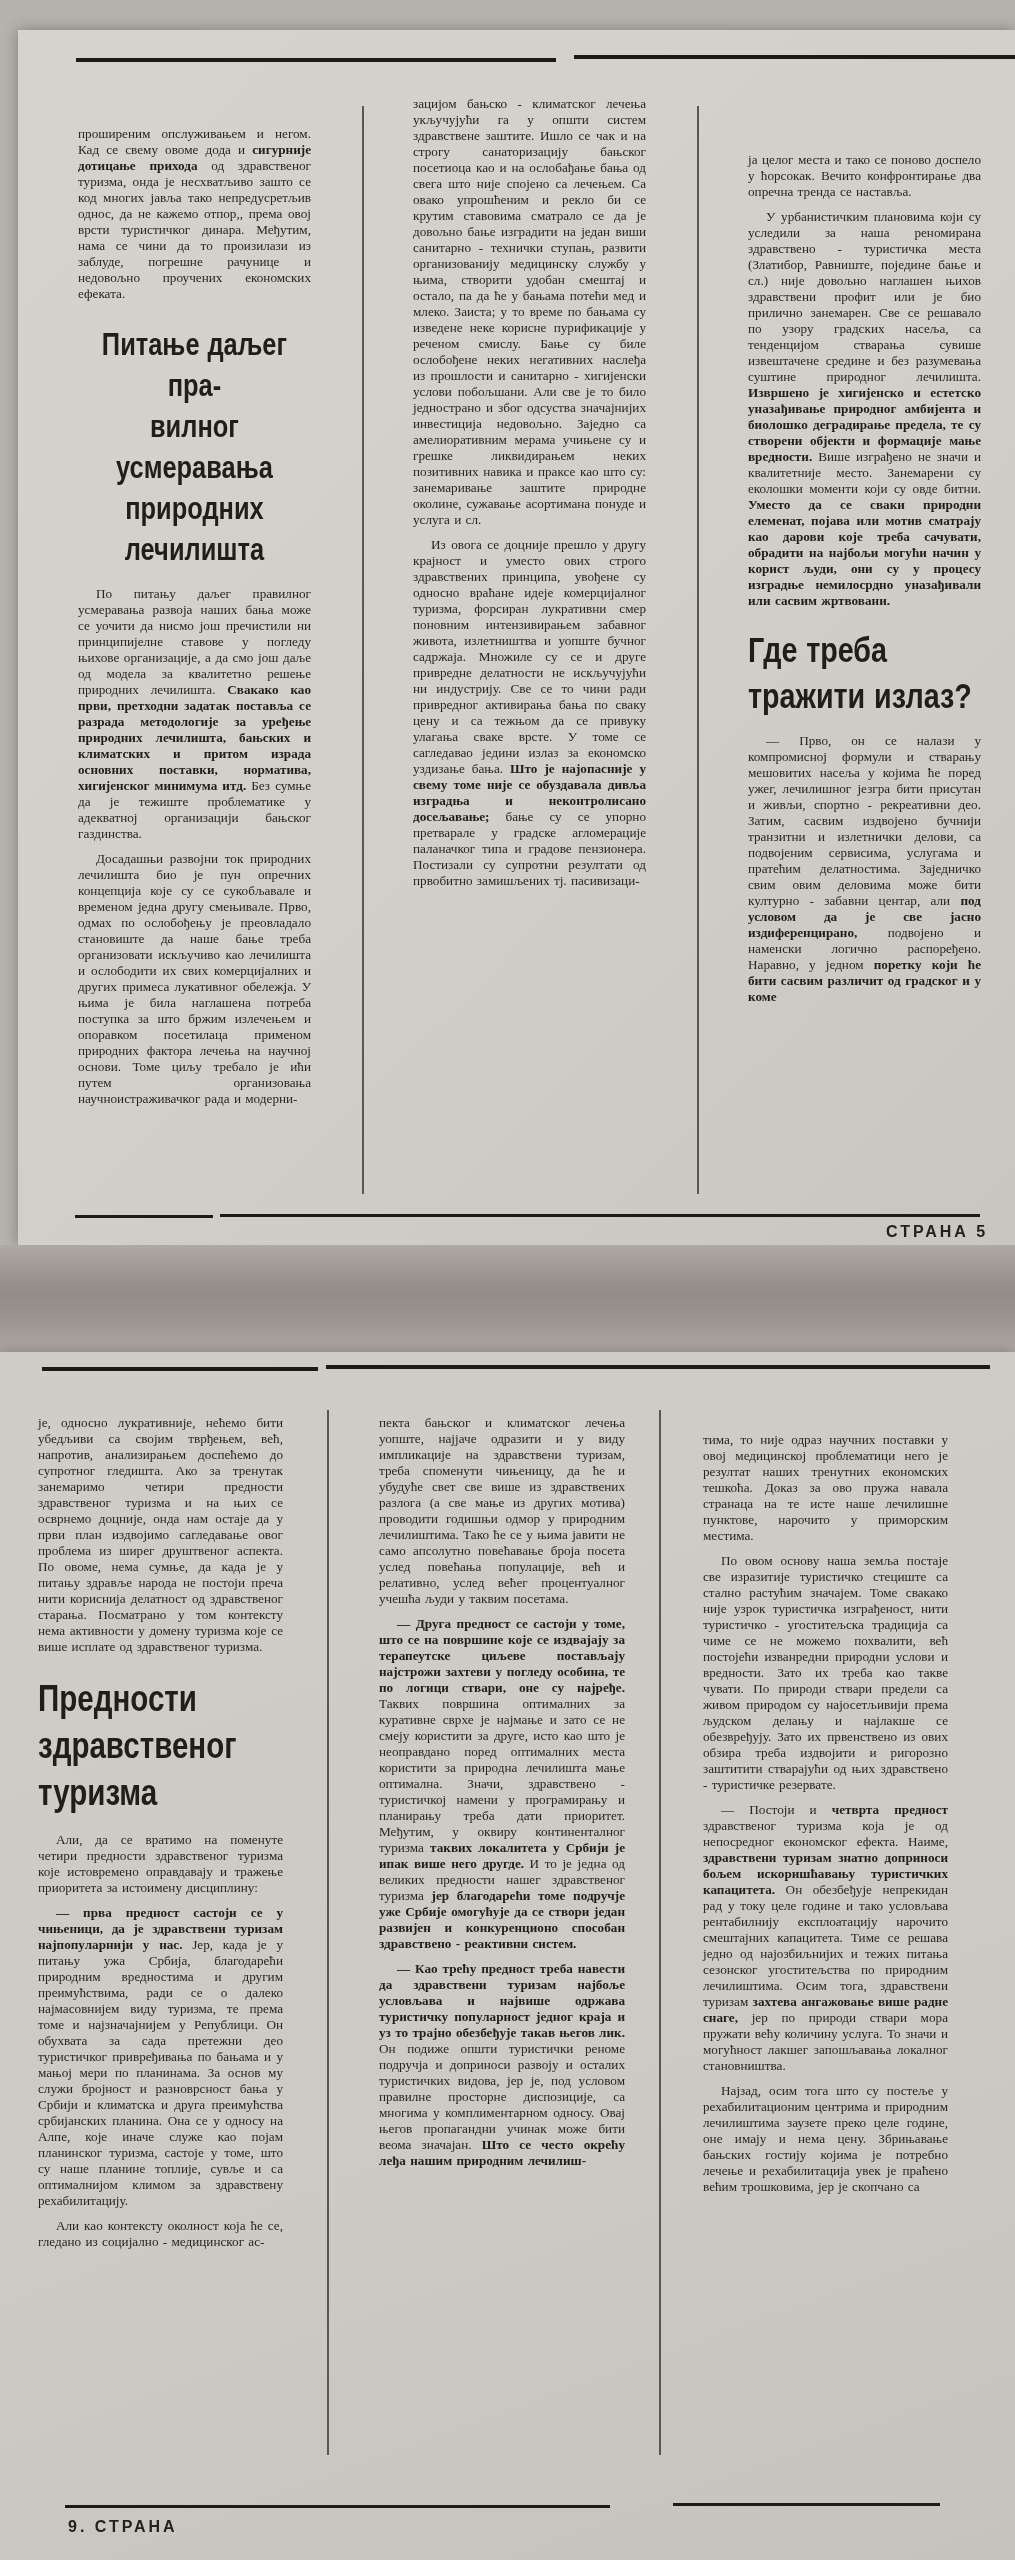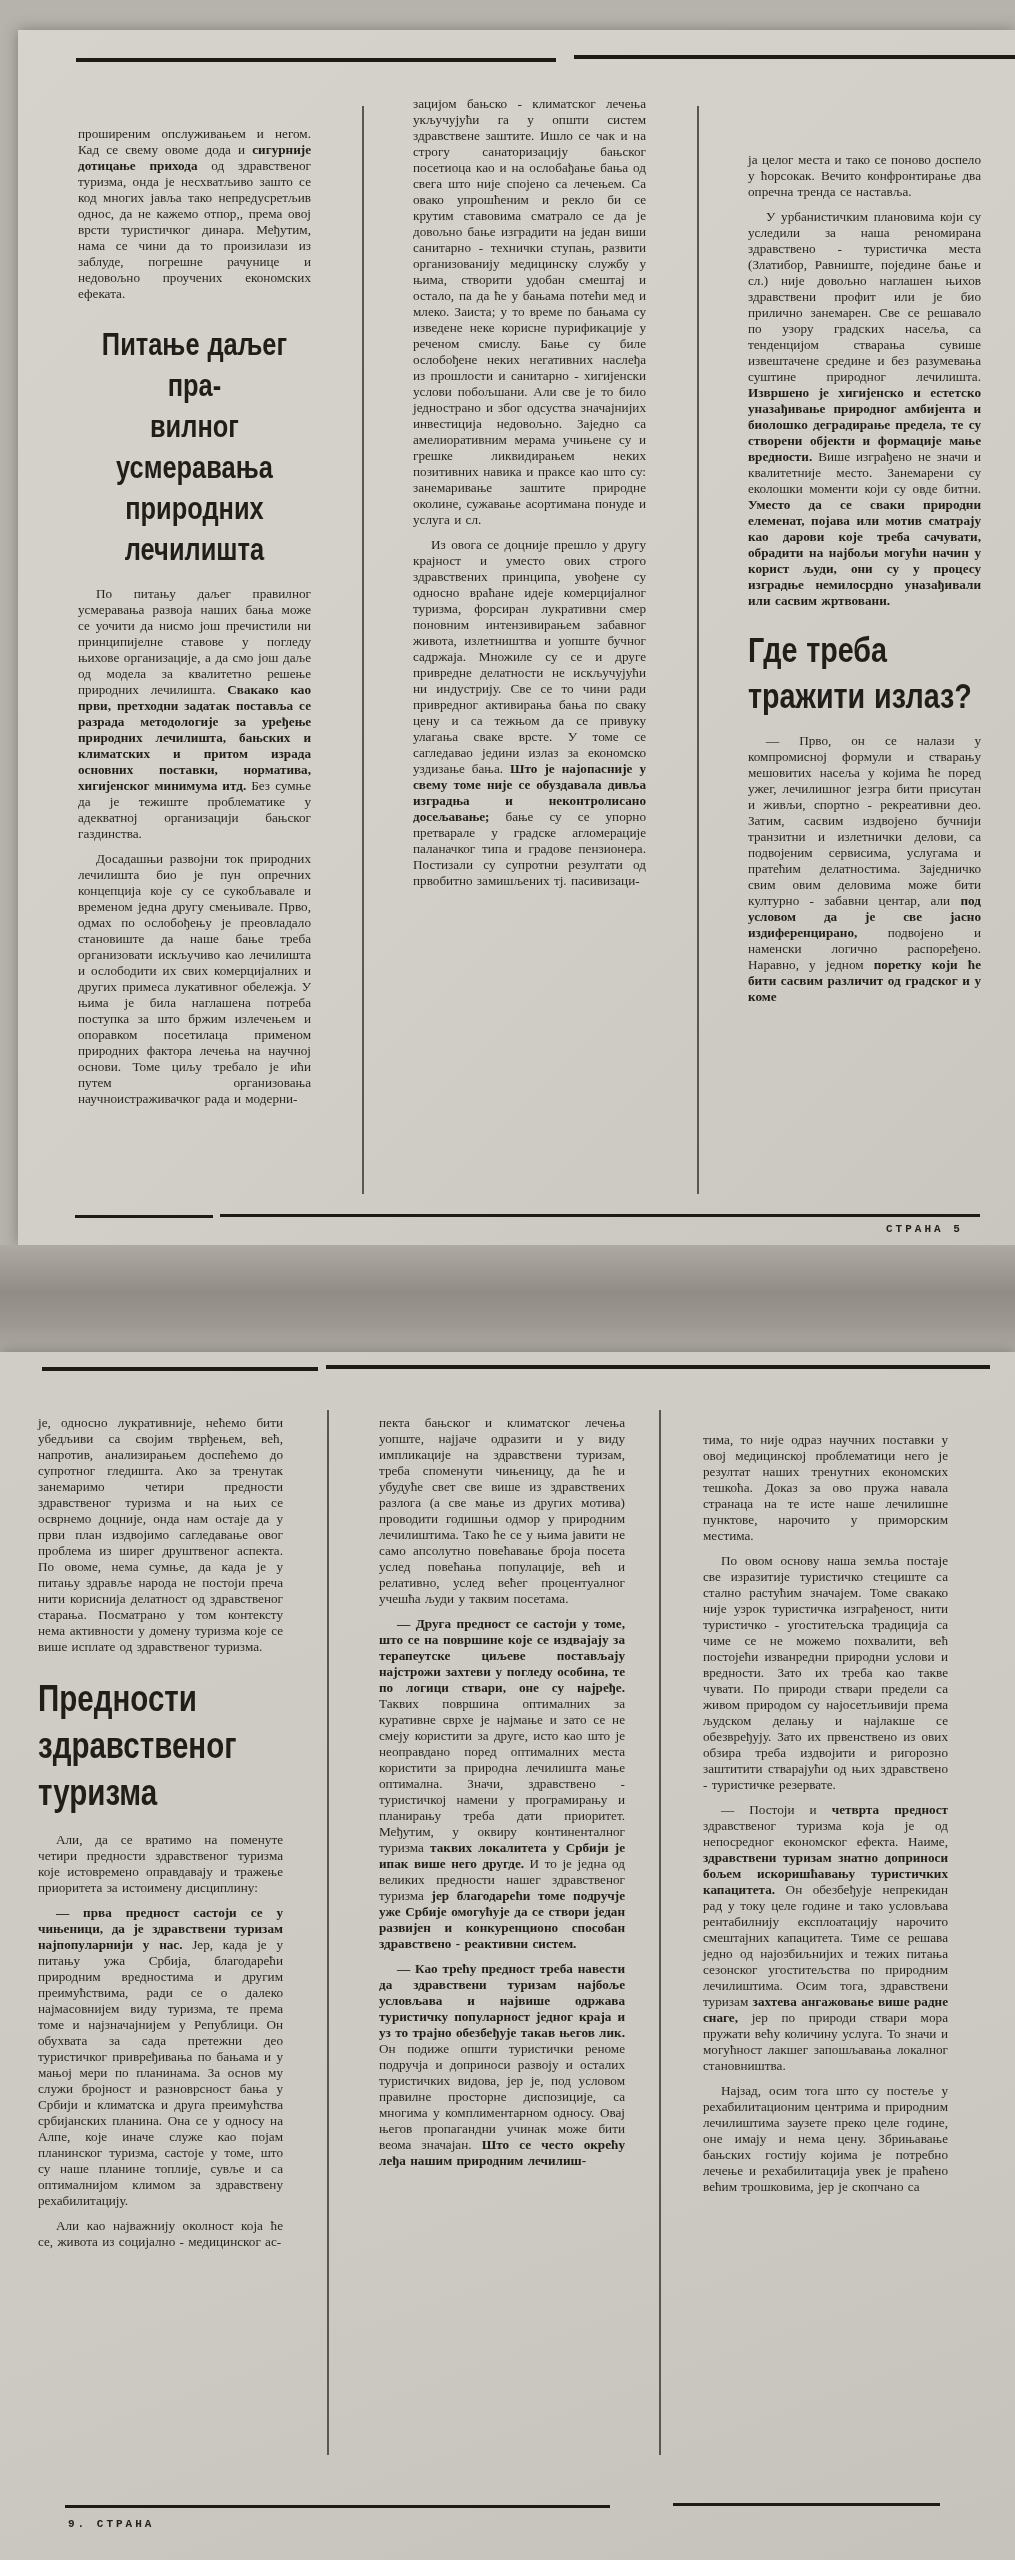--- a/index.html
+++ b/index.html
@@ -27,22 +27,22 @@
   .headline{font-family:"Liberation Sans","DejaVu Sans",sans-serif;font-weight:700;
     white-space:pre-line;transform:scaleX(0.82);transform-origin:0 0;
     color:#211e19;text-indent:0 !important;}
   .h-main{font-size:31px;line-height:41px;width:284px;text-align:center;
     margin:22px 0 16px 0;}
   .h-izlaz{font-size:35px;line-height:46px;width:284px;text-align:left;
     margin:18px 0 14px 0;}
   .h-pred{font-size:36px;line-height:47px;width:292px;text-align:left;
     margin:20px 0 16px 0;}
 
-  .pagenum{position:absolute;font-family:Liberation Mono, monospace;
-    font-weight:700;font-size:11px;letter-spacing:3px;color:#24211b;}
+  .pagenum{position:absolute;font-family:Liberation Sans, sans-serif;
+    font-weight:700;font-size:16px;letter-spacing:3px;color:#24211b;}
 </style>
 </head>
 <body>
 
 <div class="canvas">
 
   <div class="clipping clip-top">
     <div class="hrule" style="left:58px;top:28px;width:480px;"></div>
     <div class="hrule" style="left:556px;top:25px;width:441px;"></div>
 
@@ -86,21 +86,21 @@
     <div class="vrule" style="left:327px;top:58px;height:1045px;"></div>
     <div class="vrule" style="left:659px;top:58px;height:1045px;"></div>
 
     <div class="col" style="left:38px;top:63px;width:245px;">
       <p class="cont">је, односно лукративније, нећемо бити убедљиви са својим тврђењем, већ, напротив, анализирањем доспећемо до супротног гледишта. Ако за тренутак занемаримо четири предности здравственог туризма и на њих се осврнемо доцније, онда нам остаје да у први план издвојимо сагледавање овог проблема из ширег друштвеног аспекта. По овоме, нема сумње, да када је у питању здравље народа не постоји преча нити кориснија делатност од здравственог старања. Посматрано у том контексту нема активности у домену туризма које се више исплате од здравственог туризма.</p>
       <div class="headline h-pred">Предности
 здравственог
 туризма</div>
       <p>Али, да се вратимо на поменуте четири предности здравственог туризма које истовремено оправдавају и тражење приоритета за истоимену дисциплину:</p>
       <p><span class="b">— прва предност састоји се у чињеници, да је здравствени туризам најпопуларнији у нас.</span><span> Јер, када је у питању ужа Србија, благодарећи природним вредностима и другим преимућствима, ради се о далеко најмасовнијем виду туризма, те према томе и најзначајнијем у Републици. Он обухвата за сада претежни део туристичког привређивања по бањама и у мањој мери по планинама. За основ му служи бројност и разноврсност бања у Србији и климатска и друга преимућства србијанских планина. Она се у односу на Алпе, које иначе служе као појам планинског туризма, састоје у томе, што су наше планине топлије, сувље и са оптималнијом климом за здравствену рехабилитацију.</span></p>
-      <p>Али као најважнију околност која ће се, живота из социјално - медицинског ас-</p>
+      <p>Али као контексту околност која ће се, гледано из социјално - медицинског ас-</p>
     </div>
 
     <div class="col" style="left:379px;top:63px;width:246px;">
       <p class="cont">пекта бањског и климатског лечења уопште, најјаче одразити и у виду импликације на здравствени туризам, треба споменути чињеницу, да ће и убудуће свет све више из здравствених разлога (а све мање из других мотива) проводити годишњи одмор у природним лечилиштима. Тако ће се у њима јавити не само апсолутно повећавање броја посета услед повећања популације, већ и релативно, услед већег процентуалног учешћа људи у таквим посетама.</p>
       <p><span class="b">— Друга предност се састоји у томе, што се на површине које се издвајају за терапеутске циљеве постављају најстрожи захтеви у погледу особина, те по логици ствари, оне су најређе.</span><span> Таквих површина оптималних за куративне сврхе је најмање и зато се не смеју користити за друге, исто као што је неоправдано поред оптималних места користити за природна лечилишта мање оптимална. Значи, здравствено - туристичкој намени у програмирању и планирању треба дати приоритет. Међутим, у оквиру континенталног туризма </span><span class="b">таквих локалитета у Србији је ипак више него другде.</span><span> И то је једна од великих предности нашег здравственог туризма </span><span class="b">јер благодарећи томе подручје уже Србије омогућује да се створи један развијен и конкуренционо способан здравствено - реактивни систем.</span></p>
       <p><span class="b">— Као трећу предност треба навести да здравствени туризам најбоље условљава и највише одржава туристичку популарност једног краја и уз то трајно обезбеђује такав његов лик.</span><span> Он подиже општи туристички реноме подручја и доприноси развоју и осталих туристичких видова, јер је, под условом правилне просторне диспозиције, са многима у комплиментарном односу. Овај његов пропагандни учинак може бити веома значајан. </span><span class="b">Што се често окрећу леђа нашим природним лечилиш-</span></p>
     </div>
 
     <div class="col" style="left:703px;top:63px;width:245px;margin-top:17px;">
       <p class="cont">тима, то није одраз научних поставки у овој медицинској проблематици него је резултат наших тренутних економских тешкоћа. Доказ за ово пружа навала странаца на те исте наше лечилишне пунктове, нарочито у приморским местима.</p>

